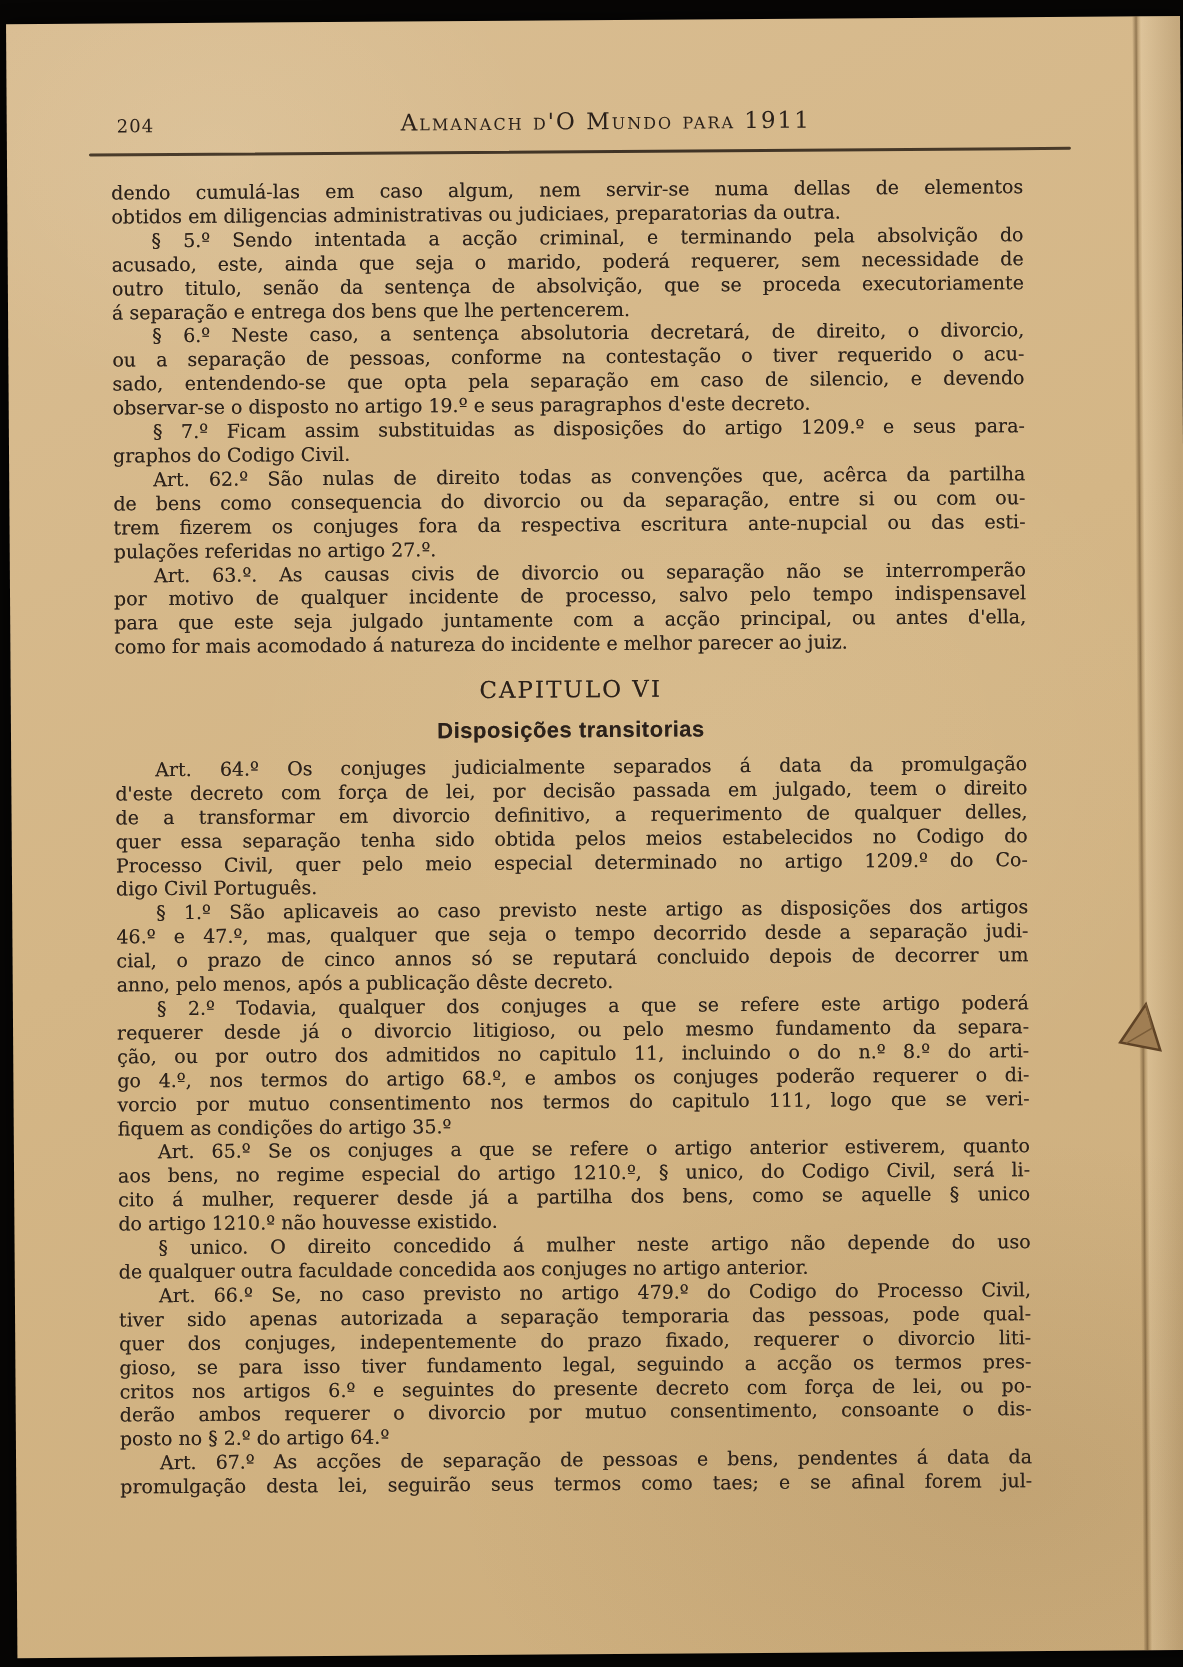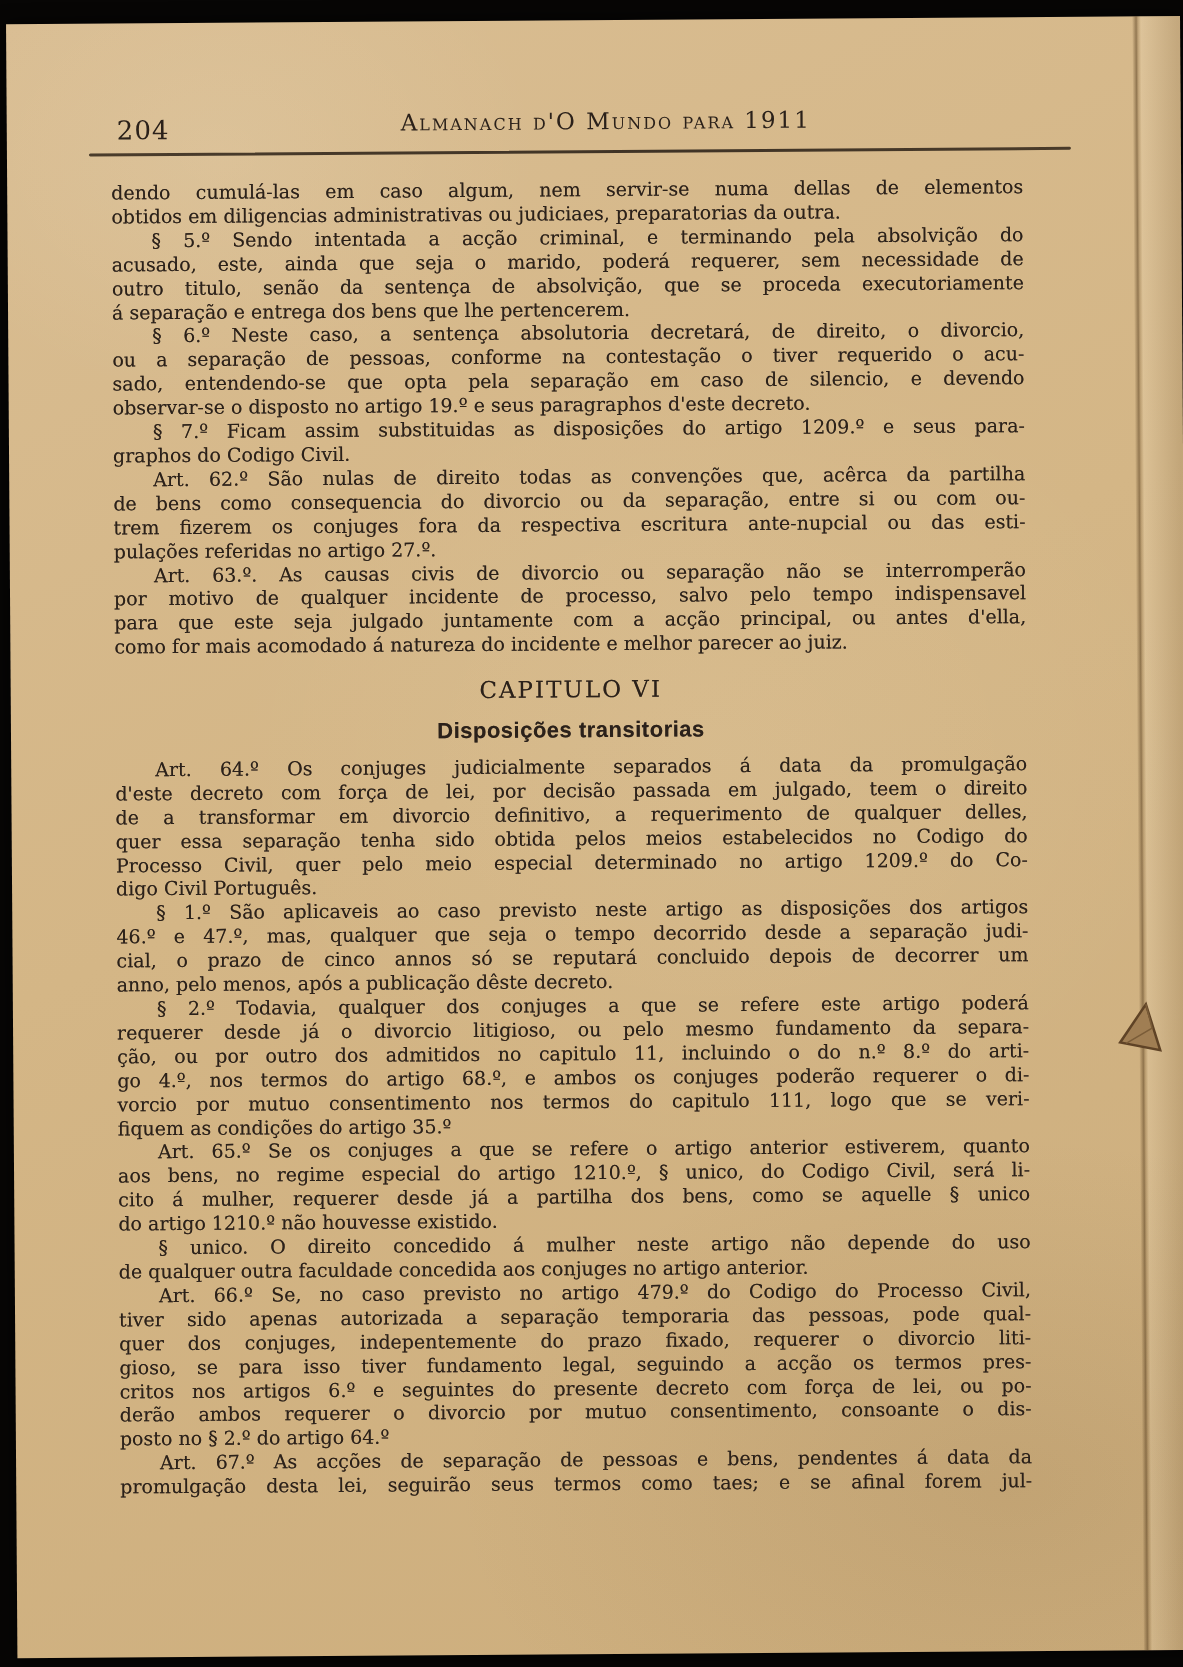--- a/index.html
+++ b/index.html
@@ -32,21 +32,21 @@
     background:linear-gradient(90deg, rgba(255,246,226,0.16), rgba(40,25,10,0.10) 92%);
   }
   .fold-mark { position:absolute; left:1103px; top:984px; }
   .content {
     position:absolute; left:88px; top:88px; width:922px;
     color:#2b211a;
   }
   .running-header { position:relative; height:46px; }
   .page-number {
     position:absolute; left:22px; top:4px;
-    font-size:26px; letter-spacing:1px;
+    font-size:18px; letter-spacing:1px;
   }
   .header-title {
     position:absolute; left:60px; right:-40px; top:0;
     text-align:center;
     font-variant:small-caps;
     font-size:23px; letter-spacing:2px;
   }
   .header-rule {
     position:absolute; left:-6px; top:42px; width:982px; height:3px;
     background:linear-gradient(90deg, #3a2d1f 0%, #2e241a 60%, #3a2d1f 100%);

